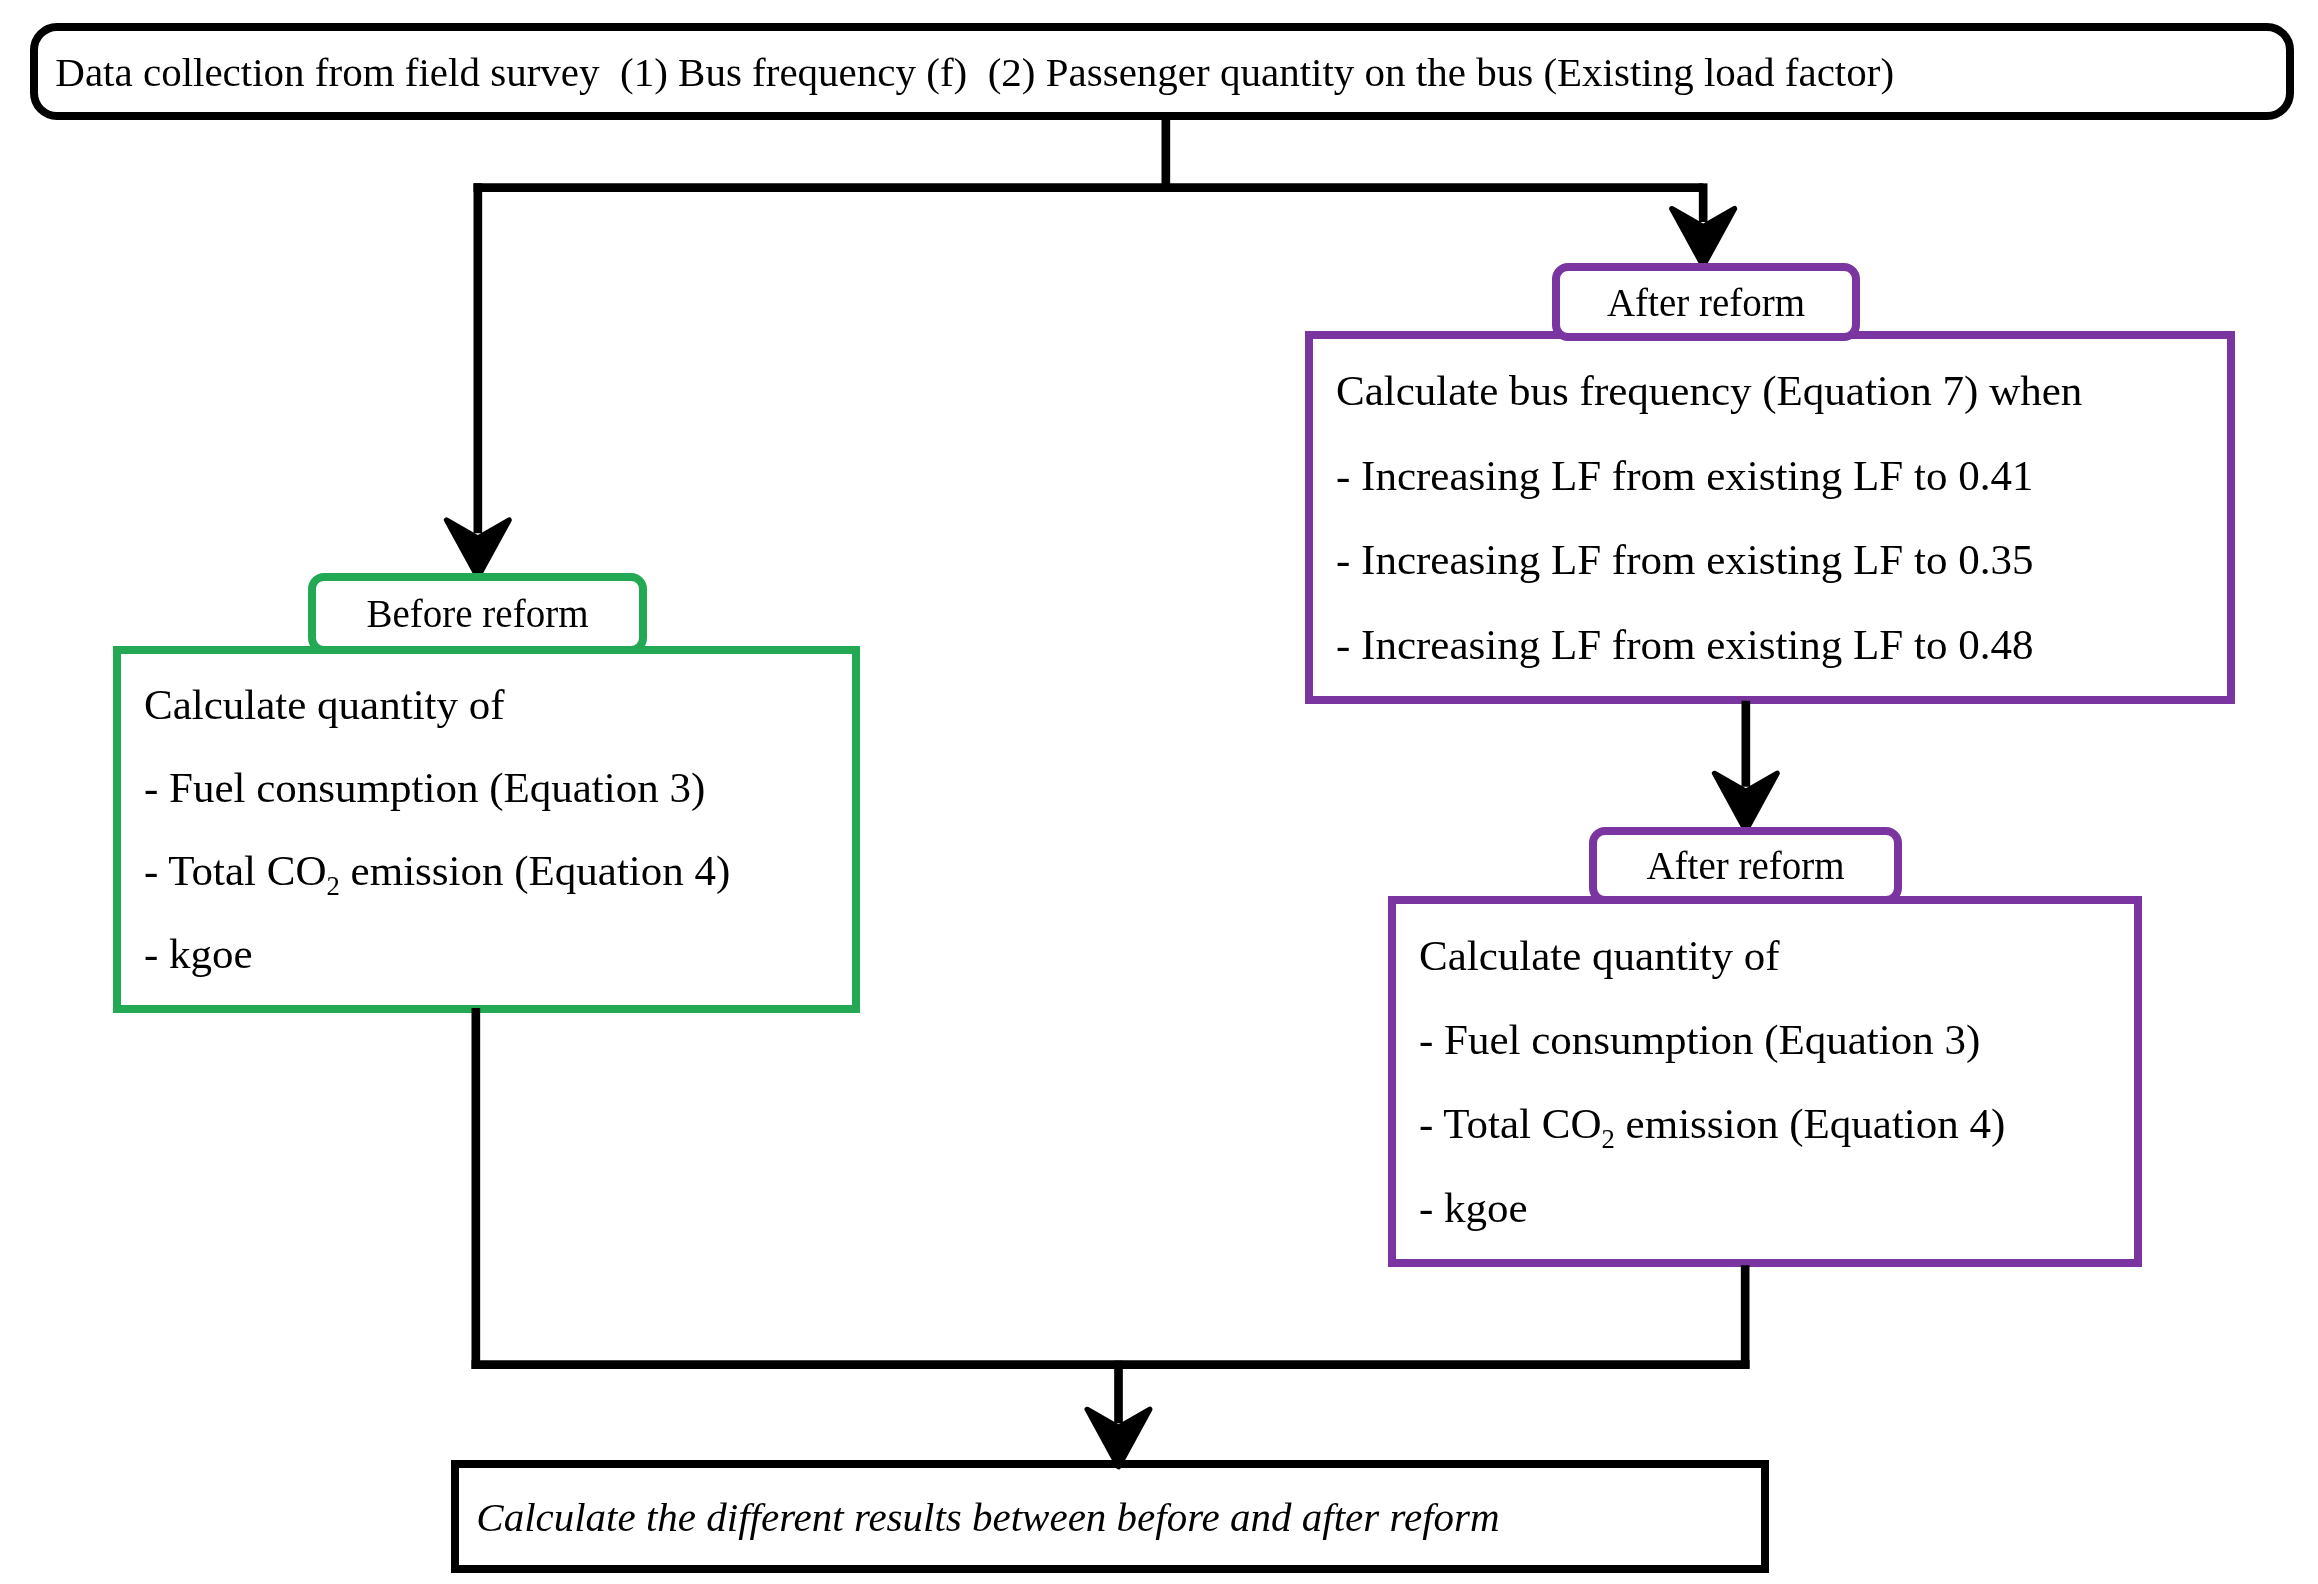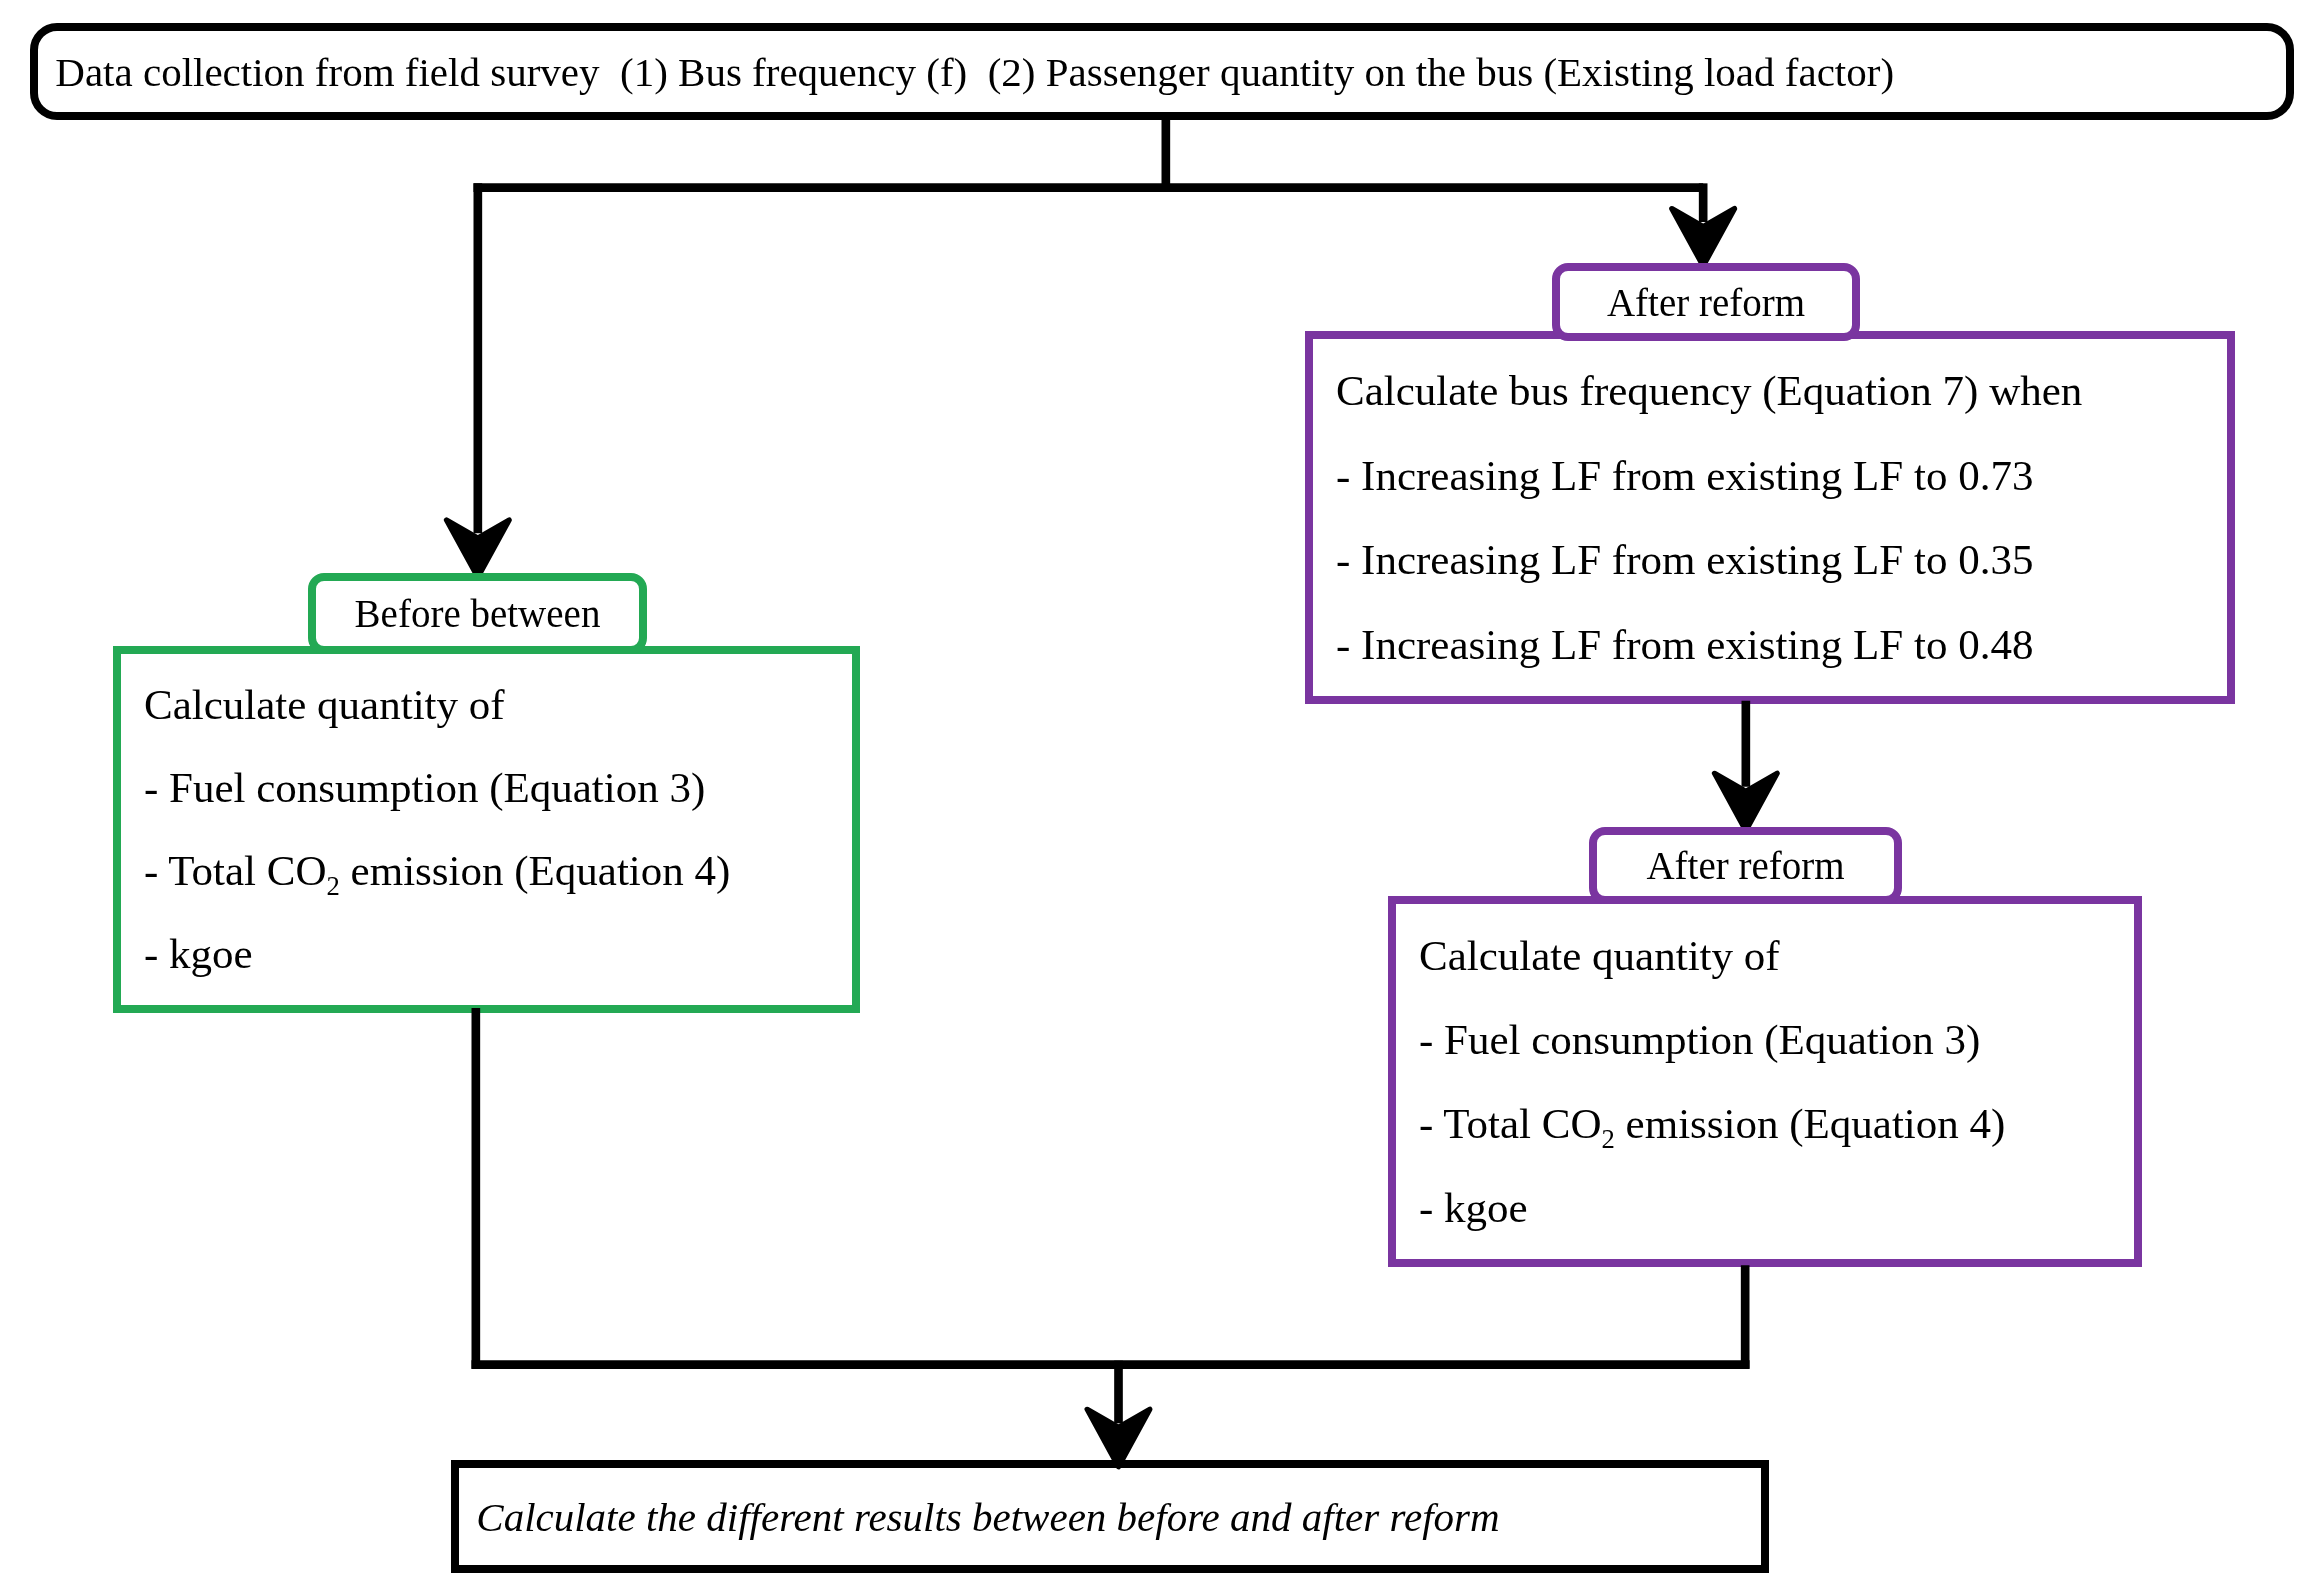--- a/index.html
+++ b/index.html
@@ -84,40 +84,40 @@
 
     <path class="stroke" d="M2617 1898 V2053"></path>
 
     <path class="stroke" d="M706.5 2047 H2623.5"></path>
 
     <path class="stroke" d="M1677 2041 V2135"></path>
     <path class="head" d="M1677 2200 L1630 2114 L1677 2141 L1724 2114 Z"></path>
   </svg>
 
   <div class="tag green-border" style="left:308px;top:573px;width:339px;height:81px;">
-    <span>Before between</span>
+    <span>Before reform</span>
   </div>
 
   <div class="box green-border" style="left:113px;top:646px;width:747px;height:367px;">
     <div class="lines">
       <div class="line">Calculate quantity of</div>
       <div class="line"><span>- Fuel consumption (Equation 3)</span><sub></sub><span></span></div>
       <div class="line"><span>- Total CO</span><sub>2</sub><span> emission (Equation 4)</span></div>
       <div class="line"><span>- kgoe</span><sub></sub><span></span></div>
     </div>
   </div>
 
   <div class="tag purple-border" style="left:1552px;top:263px;width:308px;height:78px;">
     <span>After reform</span>
   </div>
 
   <div class="box purple-border" style="left:1305px;top:331px;width:930px;height:373px;">
     <div class="lines">
       <div class="line">Calculate bus frequency (Equation 7) when</div>
-      <div class="line">- Increasing LF from existing LF to 0.73</div>
+      <div class="line">- Increasing LF from existing LF to 0.41</div>
       <div class="line">- Increasing LF from existing LF to 0.35</div>
       <div class="line">- Increasing LF from existing LF to 0.48</div>
     </div>
   </div>
 
   <div class="tag purple-border" style="left:1589px;top:827px;width:313px;height:77px;">
     <span>After reform</span>
   </div>
 
   <div class="box purple-border" style="left:1388px;top:896px;width:754px;height:371px;">

